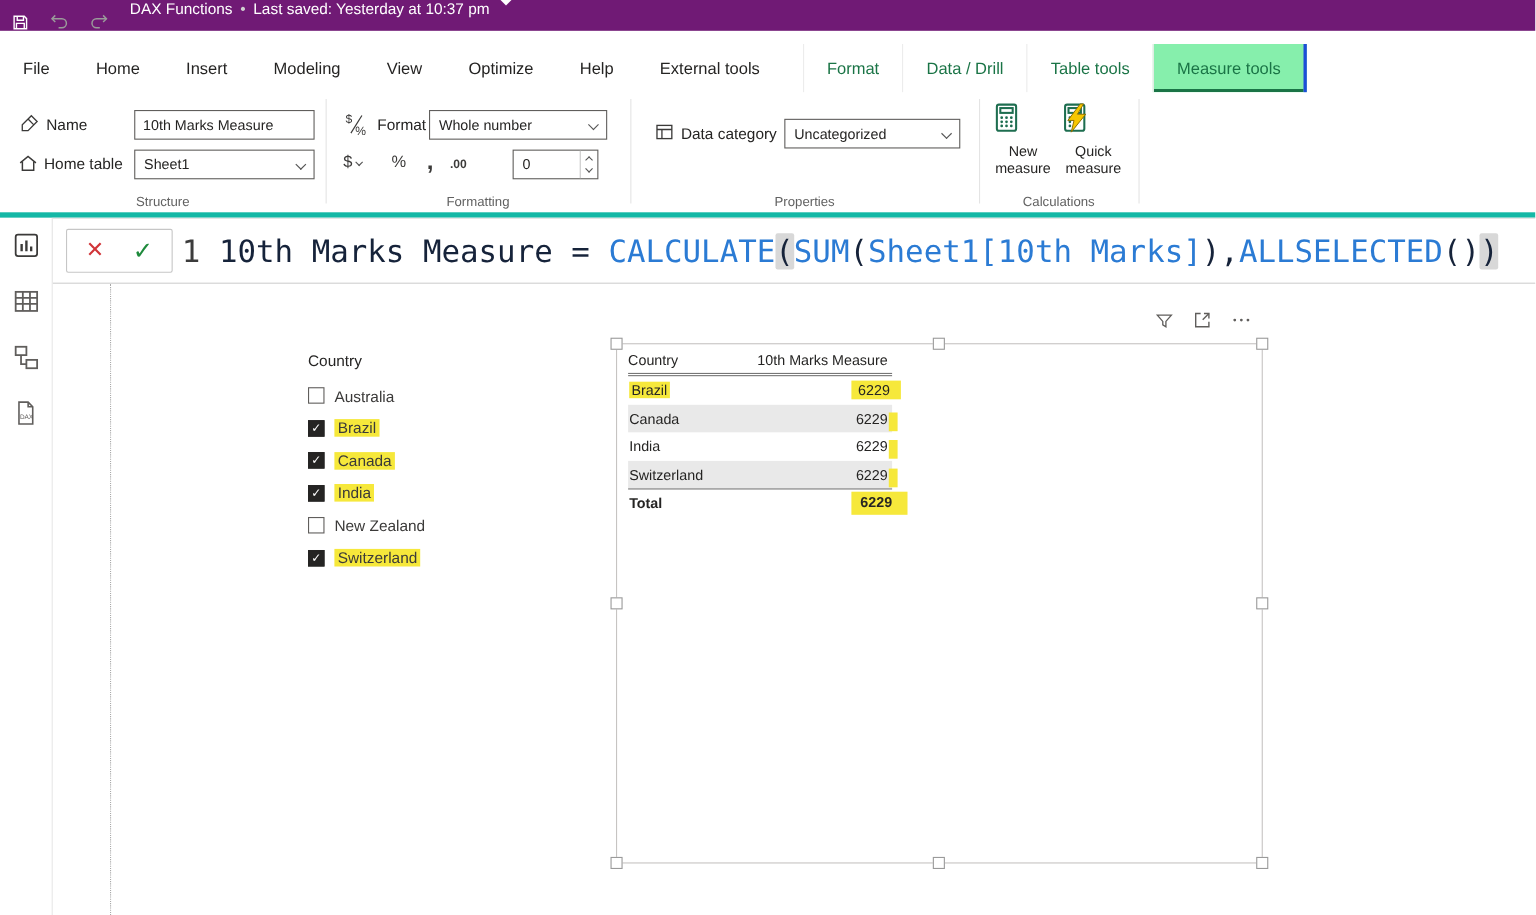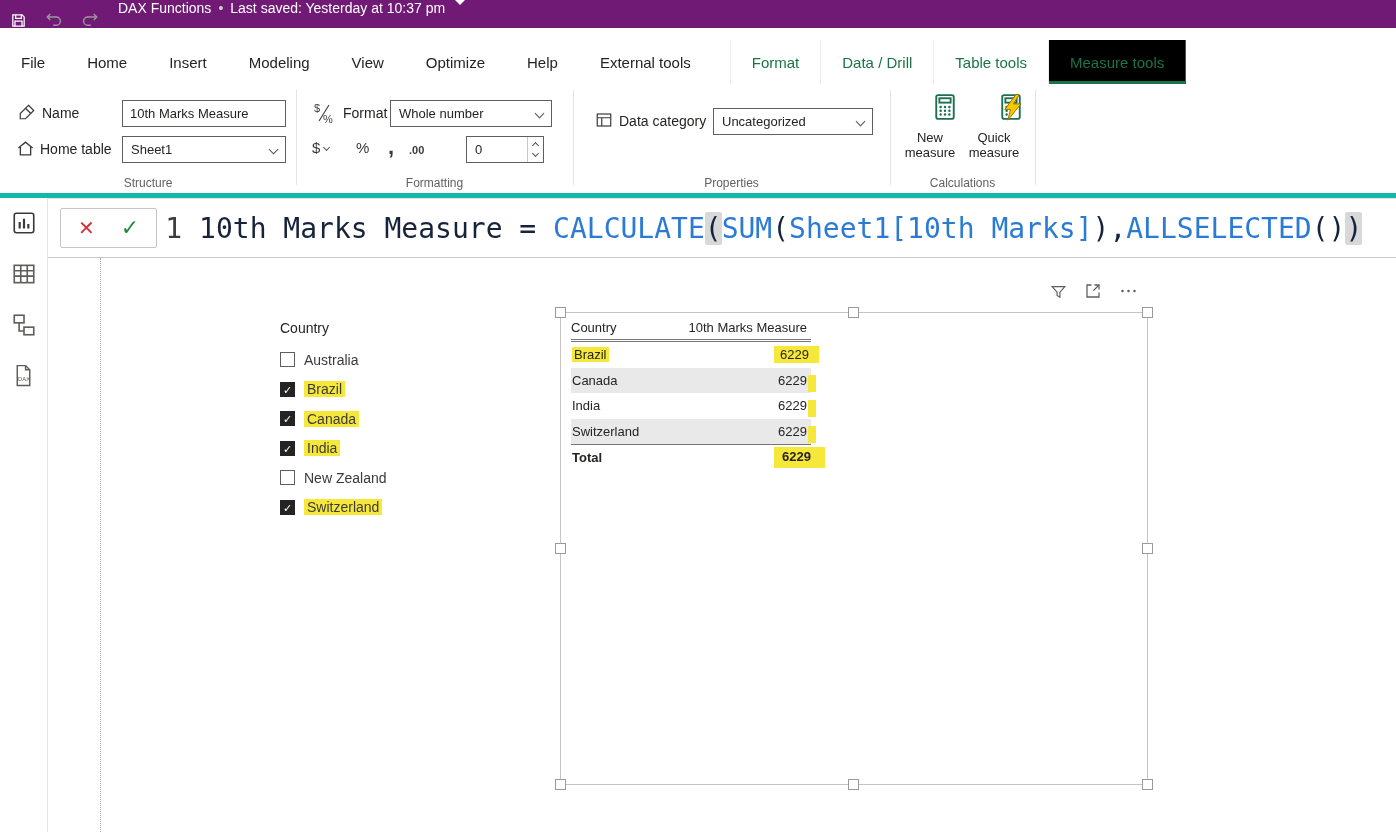--- a/index.html
+++ b/index.html
@@ -13,42 +13,42 @@
   .tb-btn{width:36px;height:40px;display:flex;align-items:center;justify-content:center;cursor:pointer}
   .tb-title{margin-left:10px;font-size:14px;display:flex;gap:7px;align-items:center;white-space:nowrap}
   .tb-bullet{color:#cfcfcf}
   .tb-caret{margin-left:10px;width:0;height:0;border-left:5px solid transparent;border-right:5px solid transparent;border-top:5px solid #fff;cursor:pointer}
 
   
   .tabrow{position:absolute;left:0;top:40px;width:100%;height:44px;background:#fff;display:flex;align-items:stretch;font-size:15px}
   .tab{display:flex;align-items:center;padding:0 21px;cursor:pointer;white-space:nowrap}
   .tab.contextual,.tab.active{color:#1a7446;border-left:1px solid #ececec}
   .tab.normal + .tab.contextual{margin-left:18px}
-  .tab.active{box-shadow:inset 0 -3px 0 #1a7446;border-right:1px solid #1d4ed8;background:#000000}
+  .tab.active{box-shadow:inset 0 -3px 0 #1a7446;border-right:3px solid #1d4ed8;background:#86efac}
 
   
   .ribbon{position:absolute;left:0;top:84px;width:100%;height:114px;background:#fff;border-bottom:5px solid #14b8a6}
   .rgroup{position:absolute;top:0;height:100%}
   .vsep{position:absolute;top:6px;bottom:8px;width:1px;background:#e4e4e4}
   .grouplabel{position:absolute;bottom:3px;left:0;right:0;text-align:center;font-size:12px;color:#616161}
   .rlabel{font-size:14px;color:#252423;white-space:nowrap}
   .rinput,.rselect,.rspinner{height:27px;border:1px solid #605e5c;background:#fff;font-size:13px;color:#252423;font-family:"Liberation Sans",sans-serif}
   .rinput{padding:0 7px;outline:none}
   .rselect{display:flex;align-items:center;justify-content:space-between;padding:0 8px;cursor:pointer}
   .chev{width:7px;height:7px;border-right:1.4px solid #555;border-bottom:1.4px solid #555;transform:rotate(45deg);display:inline-block;flex:none}
   .chev-sm{width:5px;height:5px;border-right:1.2px solid #555;border-bottom:1.2px solid #555;display:inline-block}
   .chev-sm.up{transform:rotate(-135deg)}
   .chev-sm.down{transform:rotate(45deg)}
   .rbtn-sm{display:flex;align-items:center;gap:4px;font-size:15px;color:#3b3a39;cursor:pointer}
   .comma-ic{font-size:22px;font-weight:bold;line-height:10px;color:#3b3a39;cursor:pointer}
   .dec-ic{font-size:11px;font-weight:bold;color:#3b3a39;cursor:pointer}
   .rspinner{display:flex;align-items:center}
   .spin-val{flex:1;padding-left:8px}
   .spin-btns{width:16px;align-self:stretch;border-left:1px solid #c8c8c8;display:flex;flex-direction:column;align-items:center;justify-content:center;gap:3px;cursor:pointer}
-  .bigbtn{position:absolute;display:flex;flex-direction:column;align-items:flex-end;gap:5px;cursor:pointer;text-align:center;font-size:13px;line-height:15px;color:#252423}
+  .bigbtn{position:absolute;display:flex;flex-direction:column;align-items:flex-start;gap:5px;cursor:pointer;text-align:center;font-size:13px;line-height:15px;color:#252423}
 
   
   .formulabar{position:absolute;left:48px;top:198px;width:1348px;height:60px;background:#fff;border-bottom:1px solid #c8c8c8;border-top:1px solid #e3e3e3;display:flex;align-items:center;overflow:hidden}
   .fxbox{margin-left:12px;height:40px;border:1px solid #c6c6c6;border-radius:2px;display:flex;align-items:center;gap:26px;padding:0 17px;flex:none}
   .fx-x{color:#d13438;font-size:20px;line-height:1;cursor:pointer}
   .fx-check{color:#1e8a3c;font-size:22px;line-height:1;cursor:pointer}
   .formula{margin-left:8px;font-family:"DejaVu Sans Mono",monospace;font-size:28px;white-space:nowrap;color:#16233a}
   .linenum{color:#3c3c3c;margin-right:17px}
   .tk-plain{color:#16233a}
   .tk-func{color:#2b7bd4}

